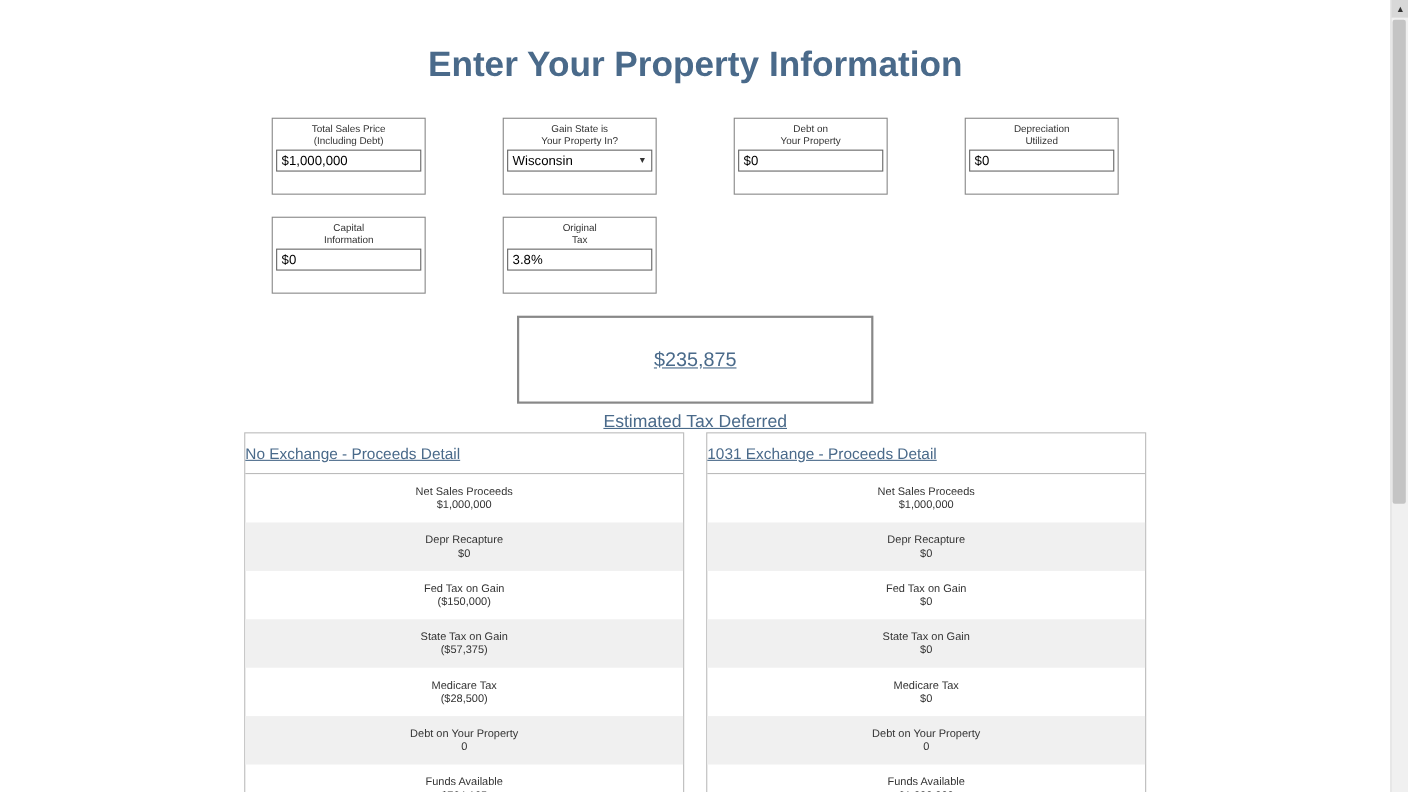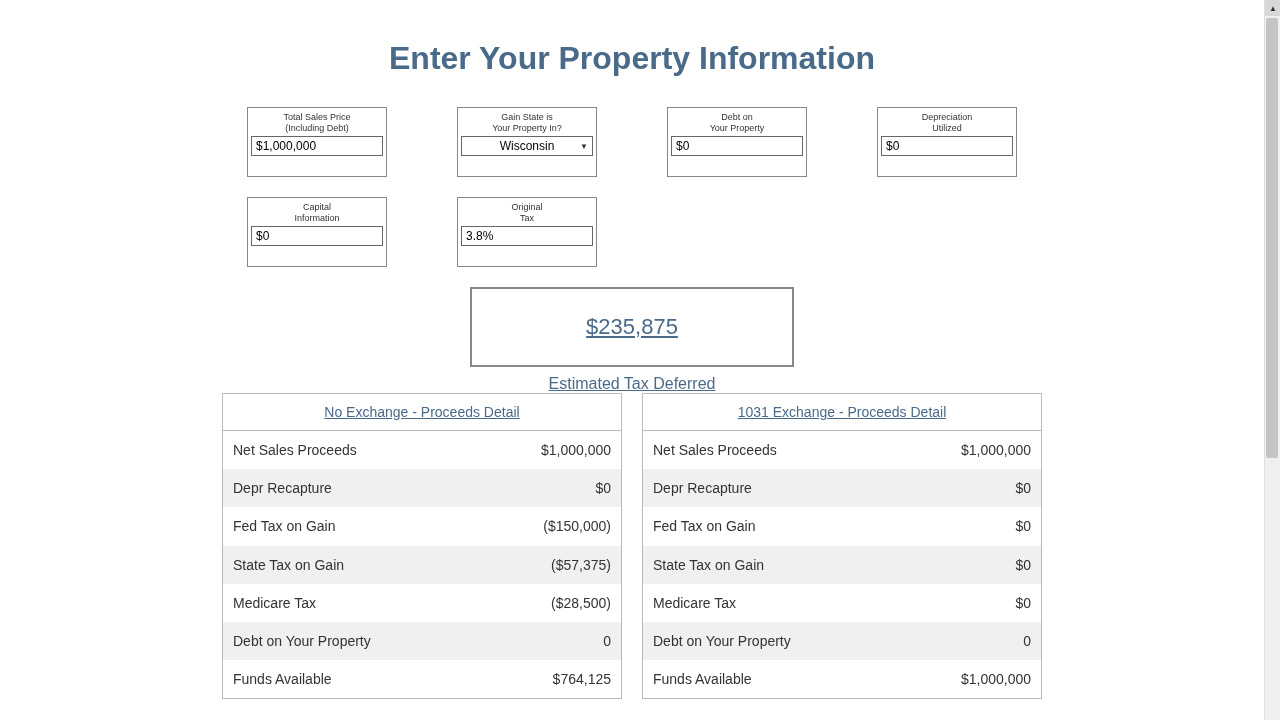--- a/index.html
+++ b/index.html
@@ -62,41 +62,40 @@
   .select-wrap {
     position: relative;
     width: 100%;
     height: 20px;
     border: 1px solid #666;
     background: #fff;
     display: flex;
     align-items: center;
     padding: 0 4px;
     font-size: 12px;
-    justify-content: center;
   }
   .select-wrap .chev {
     position: absolute;
     right: 4px;
     top: 50%;
     transform: translateY(-50%);
     font-size: 8px;
     color: #333;
   }
   .result-box {
     width: 324px;
     height: 80px;
     border: 2px solid #888;
     margin: 10px auto 8px auto;
     display: flex;
     align-items: center;
     justify-content: center;
   }
   .result-value {
-    font-size: 22px;
+    font-size: 18px;
     color: #4a6a8a;
     text-decoration: underline;
     font-weight: normal;
   }
   .result-caption {
     text-align: center;
     font-size: 16px;
     color: #4a6a8a;
     text-decoration: underline;
   }
@@ -104,35 +103,35 @@
     display: flex;
     justify-content: center;
     gap: 20px;
     padding: 0 0 20px 0;
   }
   .detail-table {
     width: 400px;
     border: 1px solid #bbb;
   }
   .detail-header {
-    text-align: center;
     padding: 10px 0;
     font-size: 14px;
     color: #4a6a8a;
     text-decoration: underline;
     border-bottom: 1px solid #bbb;
   }
   .detail-row {
     display: flex;
     justify-content: space-between;
     align-items: center;
     padding: 10px 10px;
-    font-size: 14px;
+    font-size: 10px;
     color: #333;
     min-height: 38px;
+    flex-direction: column;
   }
   .detail-row:nth-child(odd) {
     background: #f0f0f0;
   }
   .detail-row .label { max-width: 60%; line-height: 1.3; }
   .detail-row .value { text-align: right; }
   
   .scrollbar {
     position: absolute;
     right: 0;

